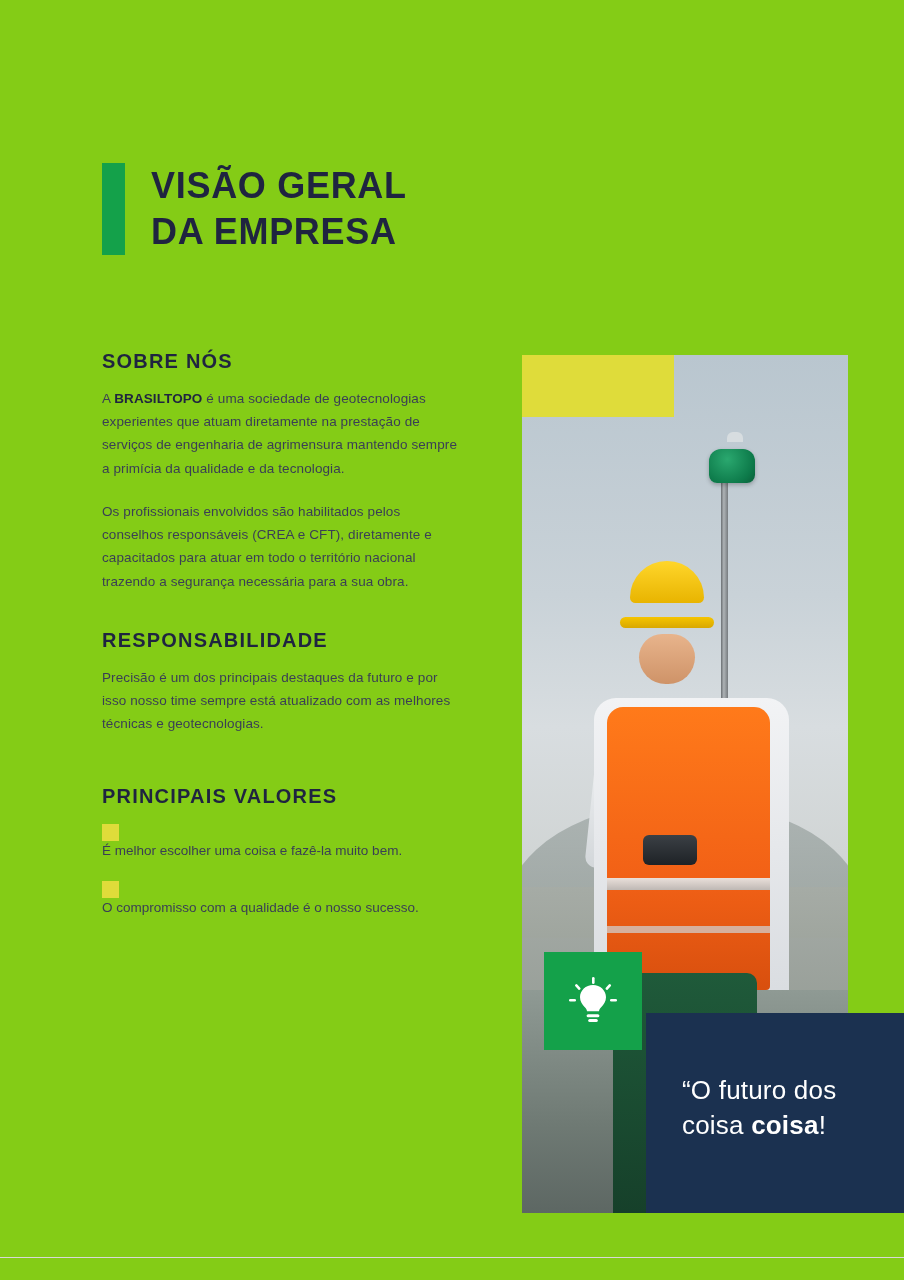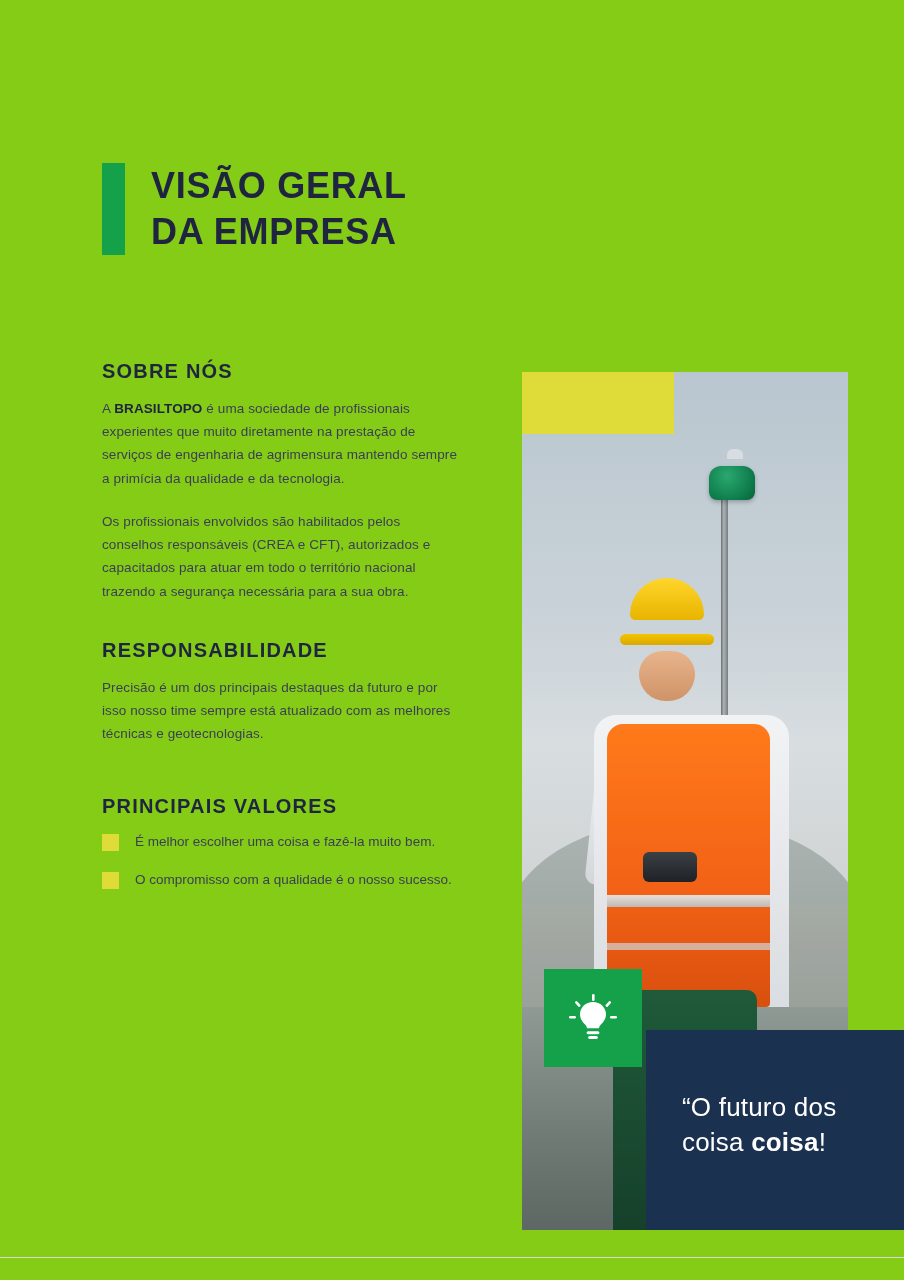--- a/index.html
+++ b/index.html
@@ -49,21 +49,21 @@
   }
   .title-text .line {
     display: block;
     white-space: nowrap;
   }
 
   
   .left-col {
     position: absolute;
     left: 102px;
-    top: 360px;
+    top: 350px;
     width: 355px;
   }
   .section-head {
     font-size: 20px;
     font-weight: bold;
     letter-spacing: 1.2px;
     color: #1f2440;
     text-transform: uppercase;
     margin: 0 0 14px 0;
   }
@@ -84,40 +84,41 @@
   
   .values-list {
     margin: 0;
     padding: 0;
     list-style: none;
   }
   .value-item {
     display: flex;
     align-items: flex-start;
     margin-bottom: 18px;
+    flex-direction: column;
   }
   .value-bullet {
     width: 17px;
     height: 17px;
     background: #dfdc3a;
     flex: none;
     margin-right: 16px;
     margin-top: 2px;
   }
   .value-text {
     font-size: 13.5px;
     line-height: 1.45;
     color: #3a3f55;
   }
 
   
   .photo-block {
     position: absolute;
     left: 522px;
-    top: 372px;
+    top: 355px;
     width: 326px;
     height: 604px;
   }
   .yellow-tab {
     position: absolute;
     left: 0;
     top: 0;
     width: 152px;
     height: 62px;
     background: #dfdc3a;
@@ -288,24 +289,24 @@
       <span class="line">VISÃO GERAL</span>
       <span class="line">DA EMPRESA</span>
     </div>
   </div>
 
   <div class="left-col">
 
     <h2 class="section-head">SOBRE NÓS</h2>
 
     <p class="body-text">
-      <span>A </span><b>BRASILTOPO</b><span> é uma sociedade de profissionais experientes que muito diretamente na prestação de serviços de engenharia de agrimensura mantendo sempre a primícia da qualidade e da tecnologia.</span>
+      <span>A </span><b>BRASILTOPO</b><span> é uma sociedade de geotecnologias experientes que atuam diretamente na prestação de serviços de engenharia de agrimensura mantendo sempre a primícia da qualidade e da tecnologia.</span>
     </p>
 
-    <p class="body-text">Os profissionais envolvidos são habilitados pelos conselhos responsáveis (CREA e CFT), autorizados e capacitados para atuar em todo o território nacional trazendo a segurança necessária para a sua obra.</p>
+    <p class="body-text">Os profissionais envolvidos são habilitados pelos conselhos responsáveis (CREA e CFT), diretamente e capacitados para atuar em todo o território nacional trazendo a segurança necessária para a sua obra.</p>
 
     <div class="gap-sm"></div>
 
     <h2 class="section-head">RESPONSABILIDADE</h2>
     <p class="body-text">Precisão é um dos principais destaques da futuro e por isso nosso time sempre está atualizado com as melhores técnicas e geotecnologias.</p>
 
     <div class="gap-md"></div>
 
     <h2 class="section-head">PRINCIPAIS VALORES</h2>
 

